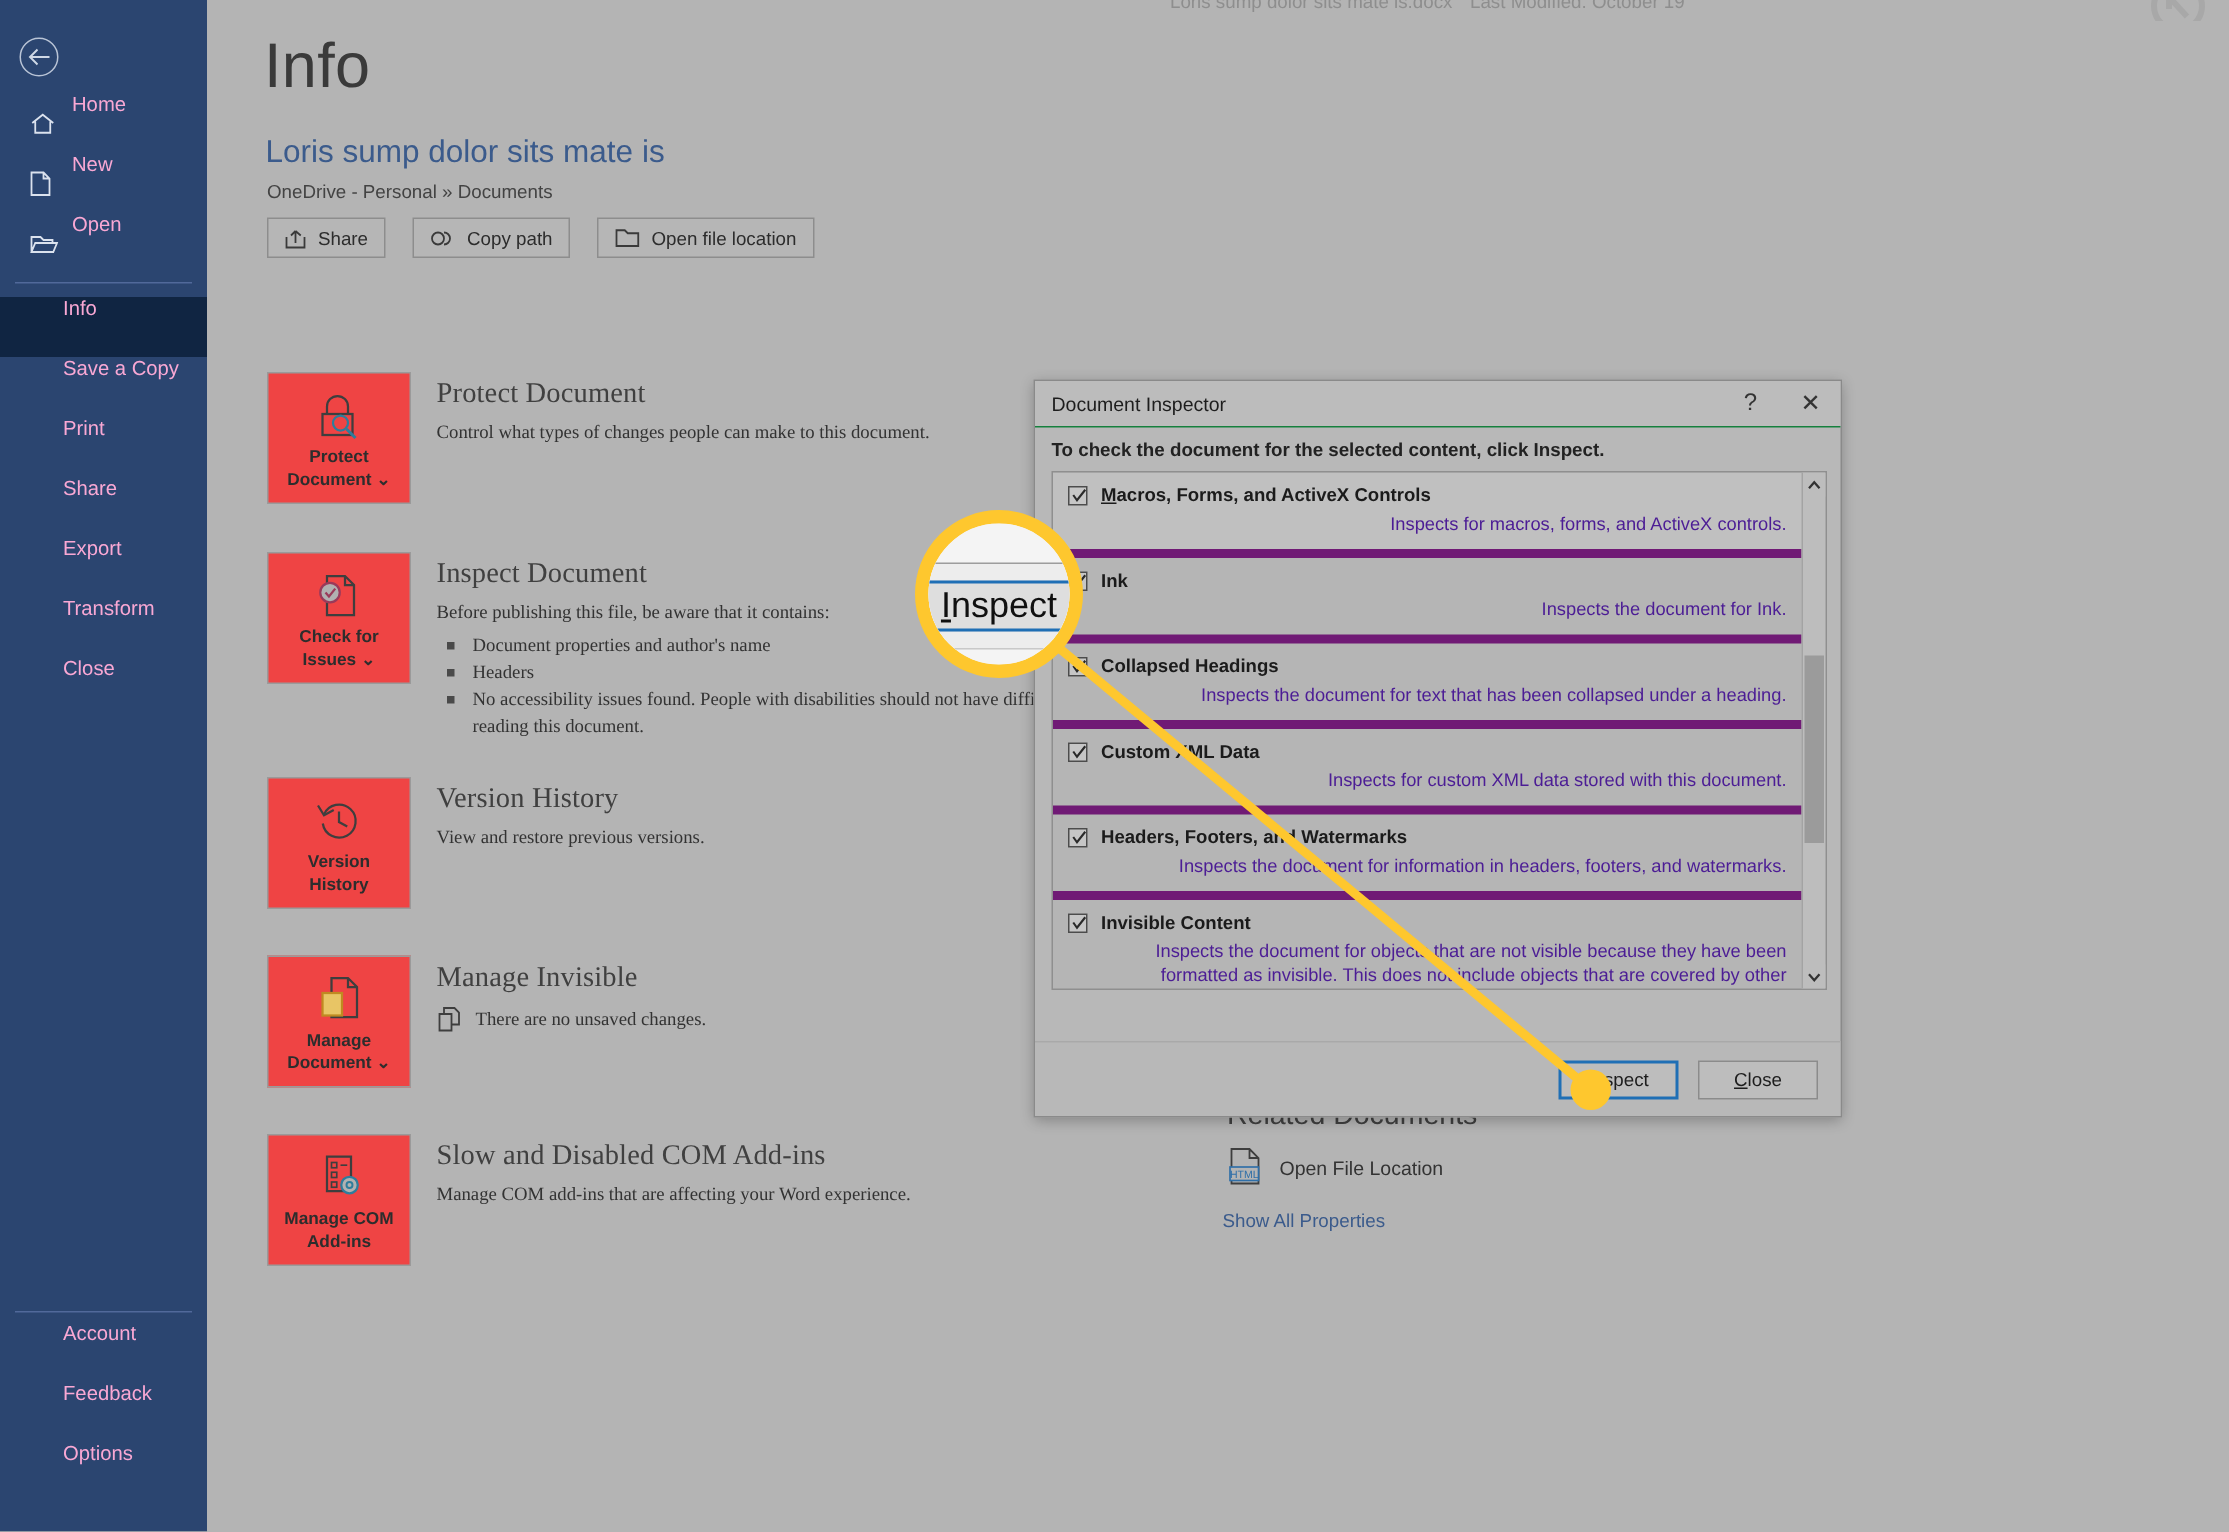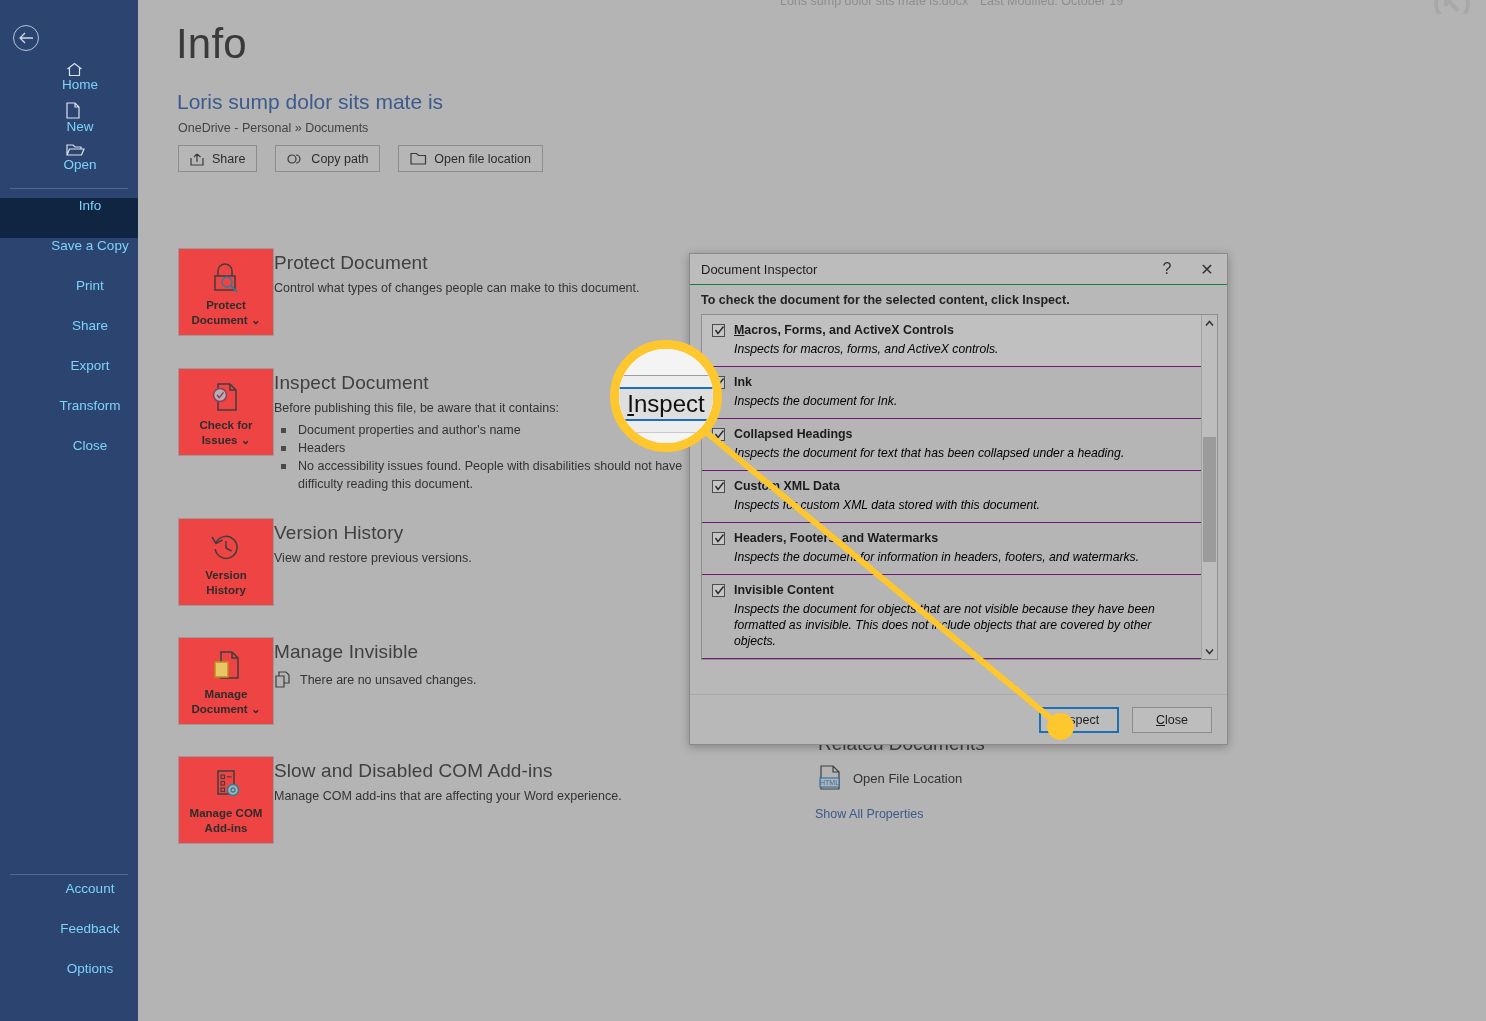--- a/index.html
+++ b/index.html
@@ -37,23 +37,23 @@
   }
   #backbtn {
     position:absolute; left:13px; top:25px; width:26px; height:26px;
     border:1.4px solid #b9c4d6; border-radius:50%;
     display:flex; align-items:center; justify-content:center;
     cursor:pointer;
   }
   #backbtn svg { display:block; }
   .navgroup { position:absolute; left:0; width:138px; }
   .navitem {
-    height:40px; display:flex; align-items:center;
-    padding-left:20px; color:#7dd3fc; cursor:pointer;
-    font-size:13.5px; white-space:nowrap;flex-direction:column;
+    height:40px; display:flex; 
+    padding-left:20px; color:#f9a8d4; cursor:pointer;
+    font-size:13.5px; white-space:nowrap;
   }
   .navitem .ico { width:26px; display:flex; align-items:center; }
   .navitem .lbl { padding-left:2px; }
   .navitem.noicon { padding-left:42px; }
   .navitem.sel { background:#102542; }
   .navdiv {
     height:1px; background:#51699a; margin:6px 10px 6px 10px;
   }
 
   
@@ -87,21 +87,21 @@
     display:flex; flex-direction:column; align-items:center;
     justify-content:flex-start; padding-top:9px; cursor:pointer;
     flex:none;
     font-weight:bold;
   }
   .bigbtn .bico { height:38px; display:flex; align-items:center; }
   .bigbtn .btxt {
     font-size:11.5px; color:#2d2d2d; text-align:center; line-height:15px;
     margin-top:2px;
   }
-  .sectbody { padding-top:4px; }
+  .sectbody { margin-left:17px; padding-top:4px;font-family:Liberation Serif, serif; }
   .secth {
     font-size:19px; color:#404040; font-weight:400; letter-spacing:.1px;
   }
   .sectp { font-size:12.5px; color:#333; margin-top:6px; line-height:17px; }
   .sectul { margin:4px 0 0 0; padding:0; list-style:none; }
   .sectul li {
     font-size:12.5px; color:#333; line-height:18px;
     padding-left:24px; position:relative;
   }
   .sectul li::before {
@@ -146,37 +146,38 @@
   #dlgsub {
     font-size:12.5px; color:#222; margin:8px 0 0 11px;font-weight:bold;
   }
   #dlglist {
     position:absolute; left:11px; top:60px; width:517px; height:346px;
     border:1px solid #8f8f8f; background:#b5b5b5; overflow:hidden;
     display:flex;
   }
   #dlglistinner { flex:1; overflow:hidden; position:relative; }
   .litem {
-    padding:8px 10px 9px 10px; border-bottom:1px solid #701a75;
+    padding:8px 10px 9px 10px; border-bottom:6px solid #701a75;
     position:relative;
+    text-align:right;
   }
   .litem.first { background:#c0c0c0; }
   .lirow { display:flex; align-items:flex-start; }
   .lichk {
     width:13px; height:13px; border:1px solid #4c4c4c; background:#c6c6c6;
     margin-right:9px; margin-top:1px; flex:none; position:relative;
     cursor:pointer;
   }
   .lichk svg { position:absolute; left:1px; top:0px; }
   .lititle {
     font-size:12.4px; font-weight:bold; color:#1b1b1b; line-height:14px;
   }
   .lititle .u { text-decoration:underline; }
   .lidesc {
-    font-size:12.2px; color:#000000; margin:4px 0 0 22px; line-height:16px;font-style:italic;
+    font-size:12.2px; color:#4c1d95; margin:4px 0 0 22px; line-height:16px;
   }
   
   #dlgscroll {
     width:16px; background:#bdbdbd; border-left:1px solid #a3a3a3;
     display:flex; flex-direction:column; cursor:pointer;
   }
   .sbarrow {
     height:16px; display:flex; align-items:center; justify-content:center;
     background:#bdbdbd;
   }

